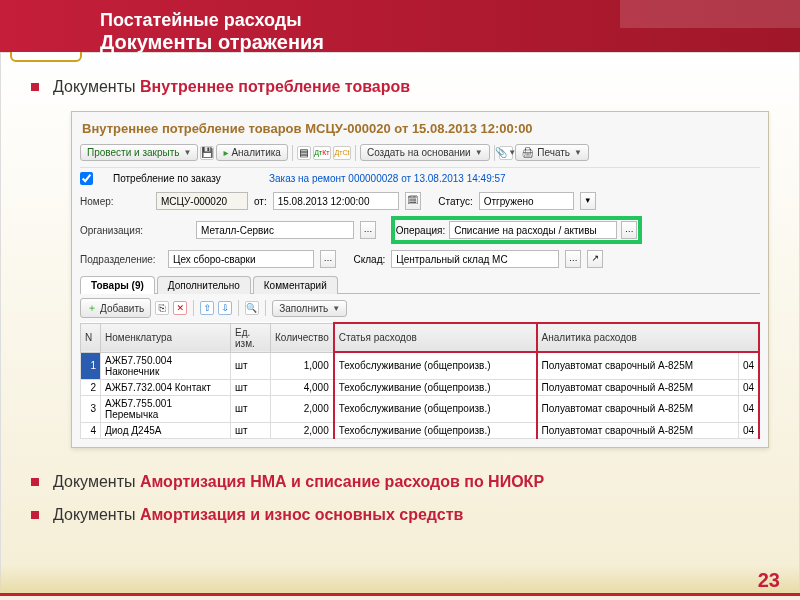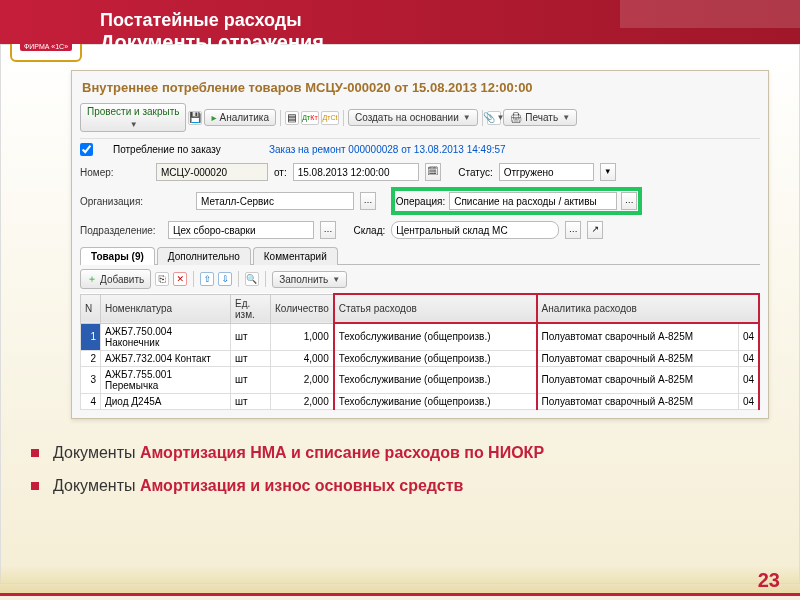--- a/index.html
+++ b/index.html
@@ -1,39 +1,39 @@
 <!DOCTYPE html>
 <html><head>
 <meta charset="utf-8">
 <style>
   * { box-sizing: border-box; margin: 0; padding: 0; }
   body { width: 800px; height: 600px; font-family: Arial, sans-serif; background: #f5f0e1; position: relative; overflow: hidden; }
   
-  .slide-header { background: linear-gradient(to right, #c41e3a, #a01729); color: white; padding: 10px 20px 10px 100px; height: 44px; position: relative; }
+  .slide-header { background: linear-gradient(to right, #c41e3a, #a01729); color: white; padding: 10px 20px 10px 100px; height: 52px; position: relative; }
   .slide-title { font-size: 18px; font-weight: bold; }
   .slide-subtitle { font-size: 20px; font-weight: bold; }
   .header-band { position: absolute; right: 0; top: 0; width: 180px; height: 28px; background: rgba(255,255,255,0.15); }
   
   .logo { position: absolute; top: 6px; left: 10px; width: 72px; height: 56px; background: #fff; border: 2px solid #d4a017; border-radius: 6px; display: flex; flex-direction: column; align-items: center; justify-content: center; }
   .logo-top { color: #c41e3a; font-size: 20px; font-weight: bold; }
   .logo-bottom { background: #c41e3a; color: white; font-size: 7px; padding: 1px 4px; border-radius: 2px; margin-top: 2px; }
   
   .body { background: linear-gradient(to bottom, #ffffff, #f5eed5); padding: 25px 30px 10px 30px; height: 540px; border: 1px solid #ddd; }
   
   .bullet-row { display: flex; align-items: center; margin-bottom: 15px; }
   .bullet { width: 8px; height: 8px; background: #c41e3a; margin-right: 14px; flex-shrink:0; }
   .bullet-text { font-size: 16px; color: #333; }
   .bullet-text .em { color: #c41e3a; font-weight: bold; }
   
   .app-window { background: #f7f7f7; border: 1px solid #c9c0a8; margin: 0 0 25px 40px; padding: 6px 8px 8px 8px; box-shadow: 0 2px 4px rgba(0,0,0,0.1); font-size: 10px; }
   .window-title { color: #a3722a; font-weight: bold; font-size: 13px; padding: 3px 2px 6px 2px; }
   
   .toolbar { display: flex; align-items: center; gap: 2px; padding: 2px 0 6px 0; border-bottom: 1px solid #e0e0e0; flex-wrap: wrap; }
   .tbtn { background: linear-gradient(#fefefe,#e8e8e8); border: 1px solid #b8b8b8; border-radius: 3px; padding: 2px 6px; font-size: 10px; color: #333; cursor: pointer; display: inline-flex; align-items: center; gap: 3px; }
-  .tbtn.green { color: #1a6b1a; flex-direction: column; }
+  .tbtn.green { color: #1a6b1a; }
   .ticon { width: 14px; height: 14px; display: inline-flex; align-items: center; justify-content: center; font-size: 10px; border: 1px solid #ccc; border-radius: 2px; background: #fff; cursor: pointer; }
   .tsep { width: 1px; height: 16px; background: #ccc; margin: 0 2px; }
   .drop { font-size: 8px; color: #555; margin-left: 1px; }
   
   .form-row { display: flex; align-items: center; gap: 6px; padding: 3px 0; font-size: 10px; }
   .form-label { color: #333; min-width: 70px; }
   .form-input { border: 1px solid #bbb; background: #fff; padding: 2px 4px; font-size: 10px; height: 18px; }
   .form-input.ro { background: #f5f5ee; }
   .btn-ellipsis { width: 16px; height: 18px; border: 1px solid #bbb; background: linear-gradient(#fff,#eee); font-size: 9px; text-align: center; line-height: 14px; cursor: pointer; }
   .highlight-box { border: 4px solid #22c55e; padding: 1px; display: flex; align-items: center; gap: 4px; }
@@ -69,20 +69,26 @@
 </div>
 
 <div class="slide-header">
   <div class="header-band"></div>
   <div class="slide-title">Постатейные расходы</div>
   <div class="slide-subtitle">Документы отражения</div>
 </div>
 
 <div class="body">
 
+  <div class="bullet-row">
+    <div class="bullet"></div>
+    <div class="bullet-text">
+      <span>Документы </span><span class="em">Внутреннее потребление товаров</span>
+    </div>
+  </div>
 
   <div class="app-window">
     <div class="window-title">Внутреннее потребление товаров МСЦУ-000020 от 15.08.2013 12:00:00</div>
 
     <div class="toolbar">
       <span class="tbtn green">
           <span>Провести и закрыть</span>
           <span class="drop">▼</span>
         </span>
       <span class="ticon" style="color:#06c">💾</span>
@@ -112,21 +118,21 @@
 
     <div class="checkbox-row">
       <input type="checkbox" checked="" style="">
       <span>Потребление по заказу</span>
       &nbsp;&nbsp;&nbsp;
       <span class="link">Заказ на ремонт 000000028 от 13.08.2013 14:49:57</span>
     </div>
 
     <div class="form-row">
       <span class="form-label">Номер:</span>
-      <input class="form-input ro" style="width: 112px;" value="МСЦУ-000020">
+      <input class="form-input ro" style="width: 92px;" value="МСЦУ-000020">
       <span>от:</span>
       <input class="form-input" style="width: 126px;" value="15.08.2013 12:00:00">
       <span class="btn-ellipsis">🗓</span>
       &nbsp;&nbsp;
       <span>Статус:</span>
       <input class="form-input" style="width: 95px;" value="Отгружено">
       <span class="btn-ellipsis">▾</span>
     </div>
 
     <div class="form-row">
@@ -140,21 +146,21 @@
         <span class="btn-ellipsis">…</span>
       </span>
     </div>
 
     <div class="form-row">
       <span class="form-label" style="min-width:82px">Подразделение:</span>
       <input class="form-input" style="width: 146px;" value="Цех сборо-сварки">
       <span class="btn-ellipsis">…</span>
       &nbsp;&nbsp;
       <span>Склад:</span>
-      <input class="form-input" style="width: 168px; border-radius: 8px;" value="Центральный склад МС">
+      <input class="form-input" style="width: 168px;" value="Центральный склад МС">
       <span class="btn-ellipsis">…</span>
       <span class="btn-ellipsis">↗</span>
     </div>
 
     <div class="tabs">
       <div class="tab active">Товары (9)</div>
       <div class="tab">Дополнительно</div>
       <div class="tab">Комментарий</div>
     </div>
 

